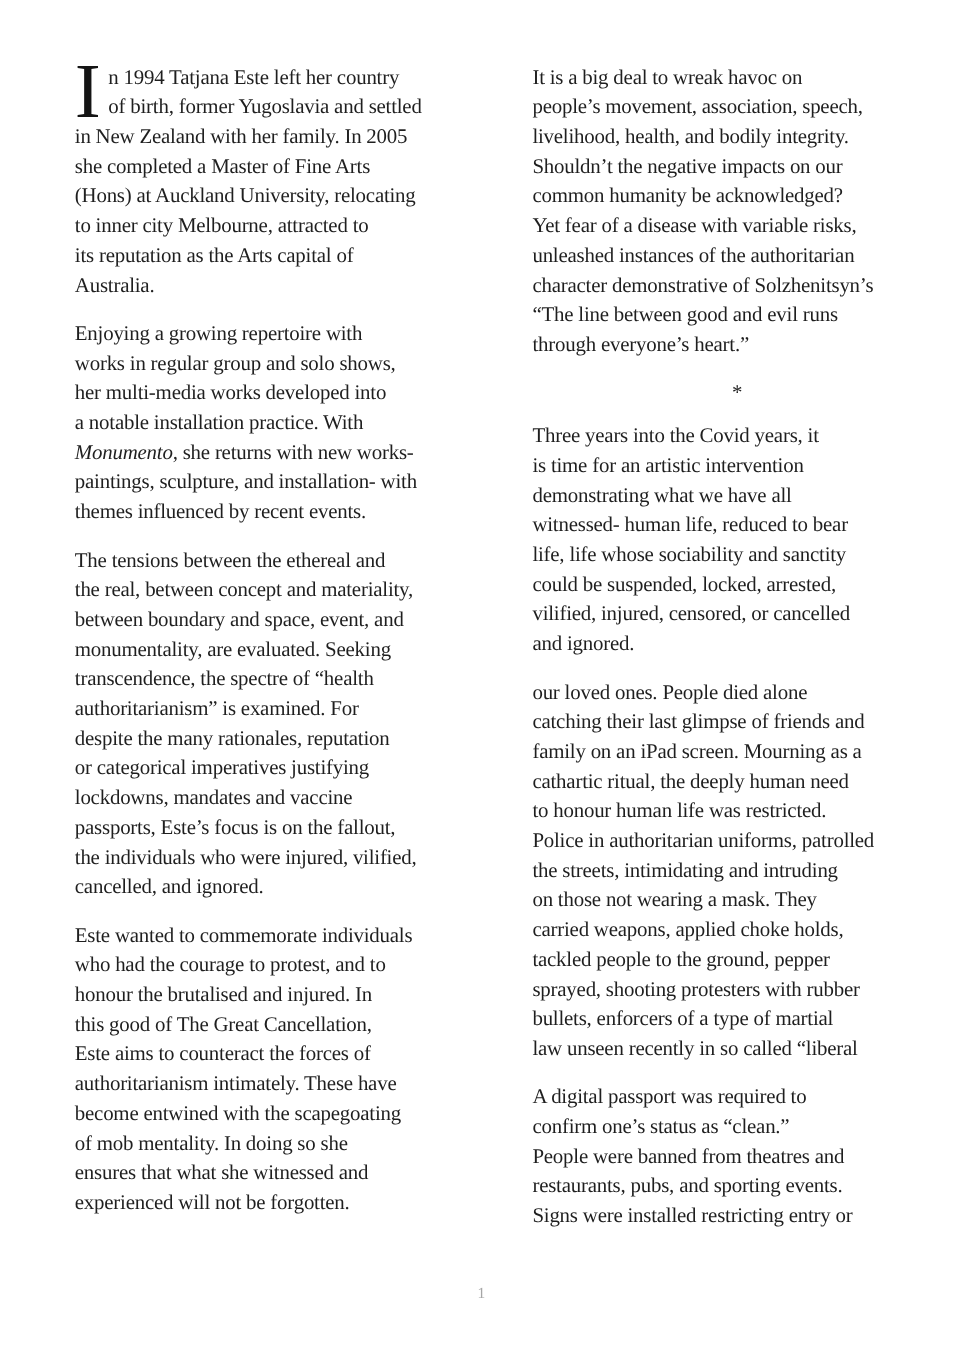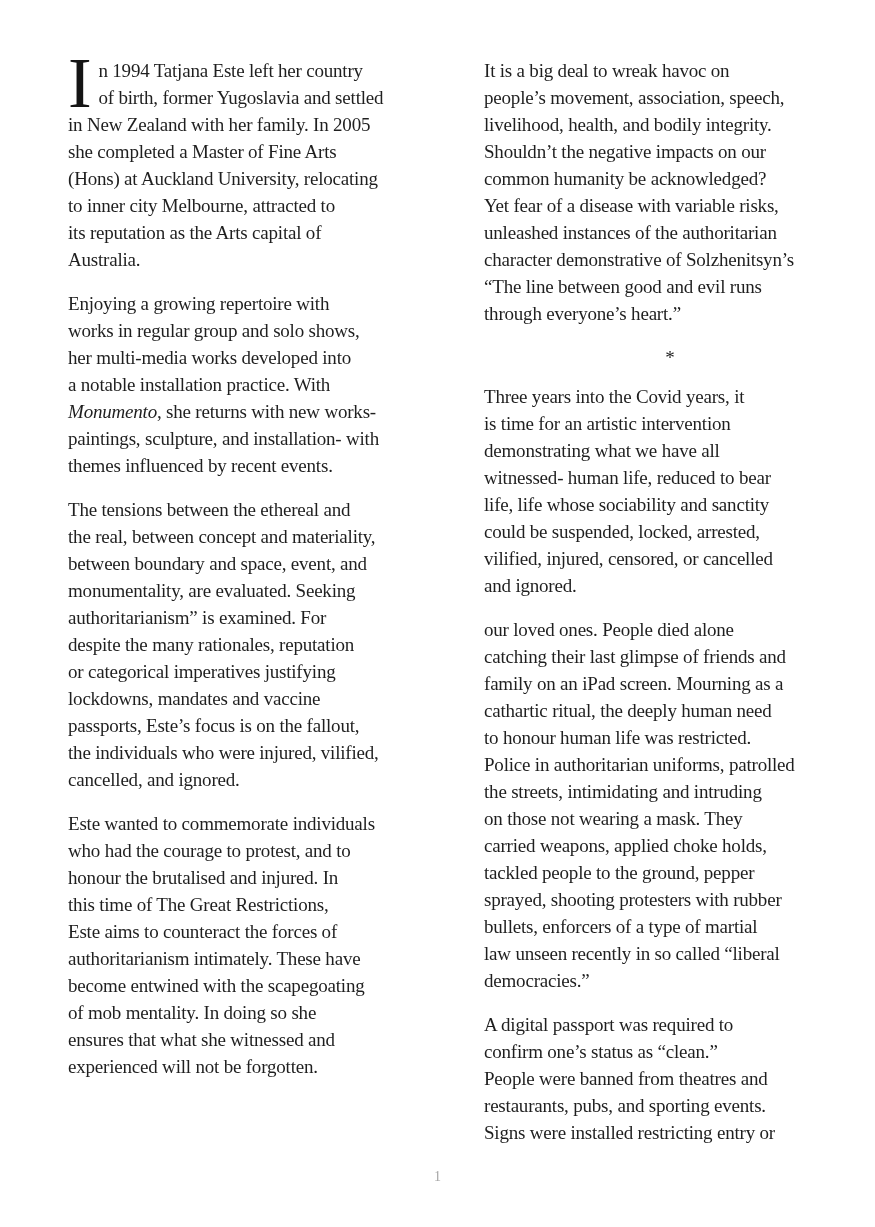--- a/index.html
+++ b/index.html
@@ -75,33 +75,34 @@
         <div class="line">a notable installation practice. With</div>
         <div class="line"><em>Monumento</em>, she returns with new works-</div>
         <div class="line">paintings, sculpture, and installation- with</div>
         <div class="line">themes influenced by recent events.</div>
       </div>
       <div class="para">
         <div class="line">The tensions between the ethereal and</div>
         <div class="line">the real, between concept and materiality,</div>
         <div class="line">between boundary and space, event, and</div>
         <div class="line">monumentality, are evaluated. Seeking</div>
+        <div class="line">transcendence, the spectre of “health</div>
         <div class="line">authoritarianism” is examined. For</div>
         <div class="line">despite the many rationales, reputation</div>
         <div class="line">or categorical imperatives justifying</div>
         <div class="line">lockdowns, mandates and vaccine</div>
         <div class="line">passports, Este’s focus is on the fallout,</div>
         <div class="line">the individuals who were injured, vilified,</div>
         <div class="line">cancelled, and ignored.</div>
       </div>
       <div class="para">
         <div class="line">Este wanted to commemorate individuals</div>
         <div class="line">who had the courage to protest, and to</div>
         <div class="line">honour the brutalised and injured. In</div>
-        <div class="line">this time of The Great Restrictions,</div>
+        <div class="line">this good of The Great Cancellation,</div>
         <div class="line">Este aims to counteract the forces of</div>
         <div class="line">authoritarianism intimately. These have</div>
         <div class="line">become entwined with the scapegoating</div>
         <div class="line">of mob mentality. In doing so she</div>
         <div class="line">ensures that what she witnessed and</div>
         <div class="line">experienced will not be forgotten.</div>
       </div>
     </div>
   <div class="column column-right">
       <div class="para">
@@ -134,21 +135,20 @@
         <div class="line">cathartic ritual, the deeply human need</div>
         <div class="line">to honour human life was restricted.</div>
         <div class="line">Police in authoritarian uniforms, patrolled</div>
         <div class="line">the streets, intimidating and intruding</div>
         <div class="line">on those not wearing a mask. They</div>
         <div class="line">carried weapons, applied choke holds,</div>
         <div class="line">tackled people to the ground, pepper</div>
         <div class="line">sprayed, shooting protesters with rubber</div>
         <div class="line">bullets, enforcers of a type of martial</div>
         <div class="line">law unseen recently in so called “liberal</div>
-        <div class="line">democracies.”</div>
       </div>
       <div class="para">
         <div class="line">A digital passport was required to</div>
         <div class="line">confirm one’s status as “clean.”</div>
         <div class="line">People were banned from theatres and</div>
         <div class="line">restaurants, pubs, and sporting events.</div>
         <div class="line">Signs were installed restricting entry or</div>
       </div>
     </div>
   <div class="page-number">1</div>

